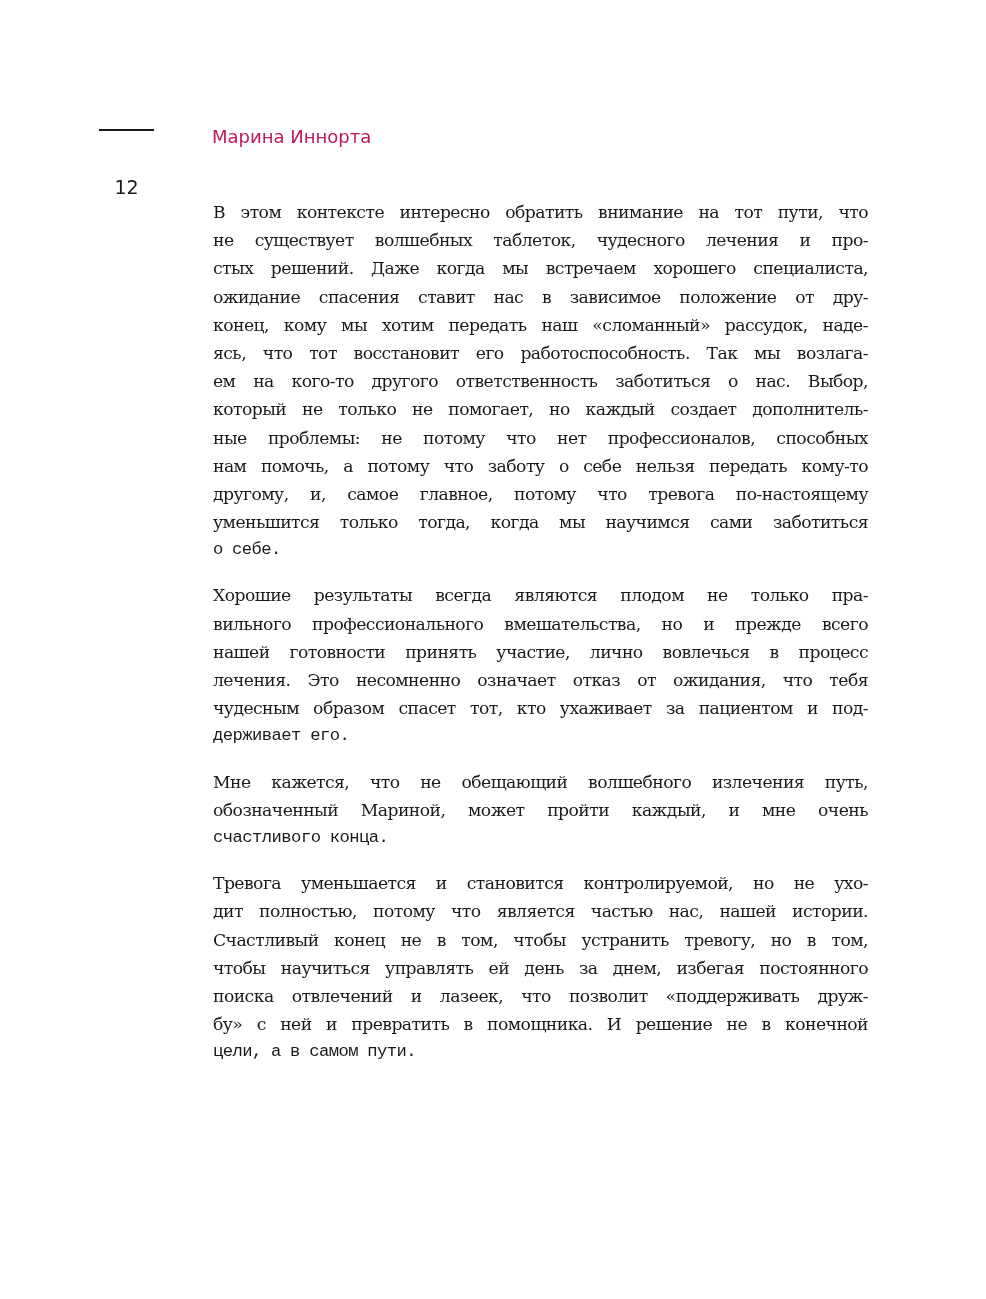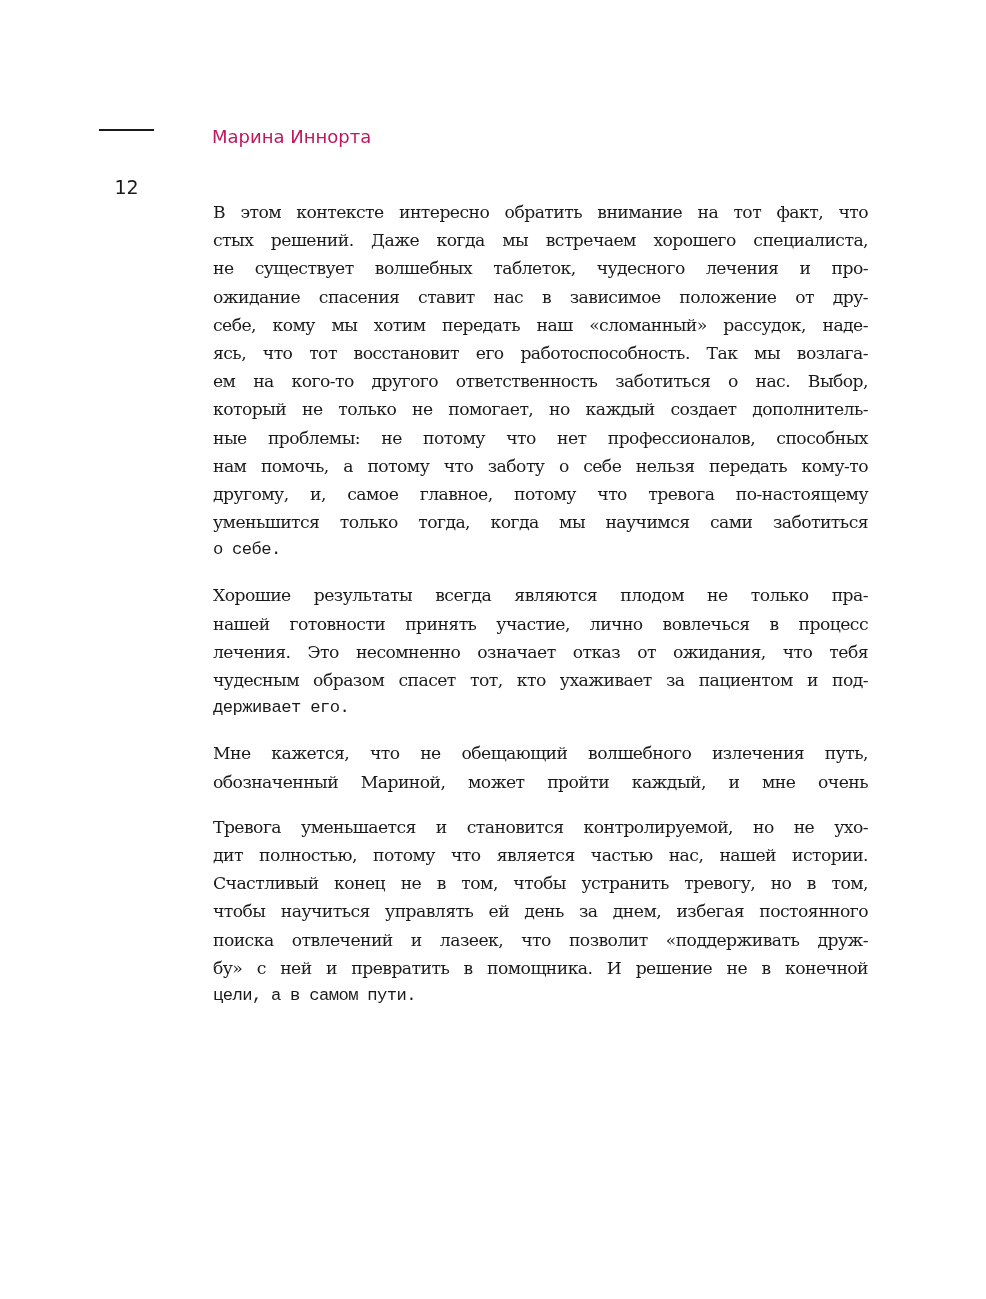--- a/index.html
+++ b/index.html
@@ -73,44 +73,46 @@
   </style>
 </head>
 <body>
 
 <div class="page-number-rule"></div>
 <div class="page-number">12</div>
 <div class="running-head">Марина Иннорта</div>
 
 <div class="body-text">
   <p class="paragraph">
-    <span class="line">В этом контексте интересно обратить внимание на тот факт, что</span>
+    <span class="line">В этом контексте интересно обратить внимание на тот пути, что</span>
+    <span class="line">не существует волшебных таблеток, чудесного лечения и про-</span>
     <span class="line">стых решений. Даже когда мы встречаем хорошего специалиста,</span>
-    <span class="line">не существует волшебных таблеток, чудесного лечения и про-</span>
     <span class="line">ожидание спасения ставит нас в зависимое положение от дру-</span>
-    <span class="line">себе, кому мы хотим передать наш «сломанный» рассудок, наде-</span>
+    <span class="line">конец, кому мы хотим передать наш «сломанный» рассудок, наде-</span>
     <span class="line">ясь, что тот восстановит его работоспособность. Так мы возлага-</span>
     <span class="line">ем на кого-то другого ответственность заботиться о нас. Выбор,</span>
     <span class="line">который не только не помогает, но каждый создает дополнитель-</span>
     <span class="line">ные проблемы: не потому что нет профессионалов, способных</span>
     <span class="line">нам помочь, а потому что заботу о себе нельзя передать кому-то</span>
     <span class="line">другому, и, самое главное, потому что тревога по-настоящему</span>
     <span class="line">уменьшится только тогда, когда мы научимся сами заботиться</span>
     <span class="line last">о себе.</span>
   </p>
   <p class="paragraph">
     <span class="line">Хорошие результаты всегда являются плодом не только пра-</span>
+    <span class="line">вильного профессионального вмешательства, но и прежде всего</span>
     <span class="line">нашей готовности принять участие, лично вовлечься в процесс</span>
     <span class="line">лечения. Это несомненно означает отказ от ожидания, что тебя</span>
     <span class="line">чудесным образом спасет тот, кто ухаживает за пациентом и под-</span>
     <span class="line last">держивает его.</span>
   </p>
   <p class="paragraph">
     <span class="line">Мне кажется, что не обещающий волшебного излечения путь,</span>
     <span class="line">обозначенный Мариной, может пройти каждый, и мне очень</span>
+    <span class="line last">счастливого конца.</span>
   </p>
   <p class="paragraph">
     <span class="line">Тревога уменьшается и становится контролируемой, но не ухо-</span>
     <span class="line">дит полностью, потому что является частью нас, нашей истории.</span>
     <span class="line">Счастливый конец не в том, чтобы устранить тревогу, но в том,</span>
     <span class="line">чтобы научиться управлять ей день за днем, избегая постоянного</span>
     <span class="line">поиска отвлечений и лазеек, что позволит «поддерживать друж-</span>
     <span class="line">бу» с ней и превратить в помощника. И решение не в конечной</span>
     <span class="line last">цели, а в самом пути.</span>
   </p>

